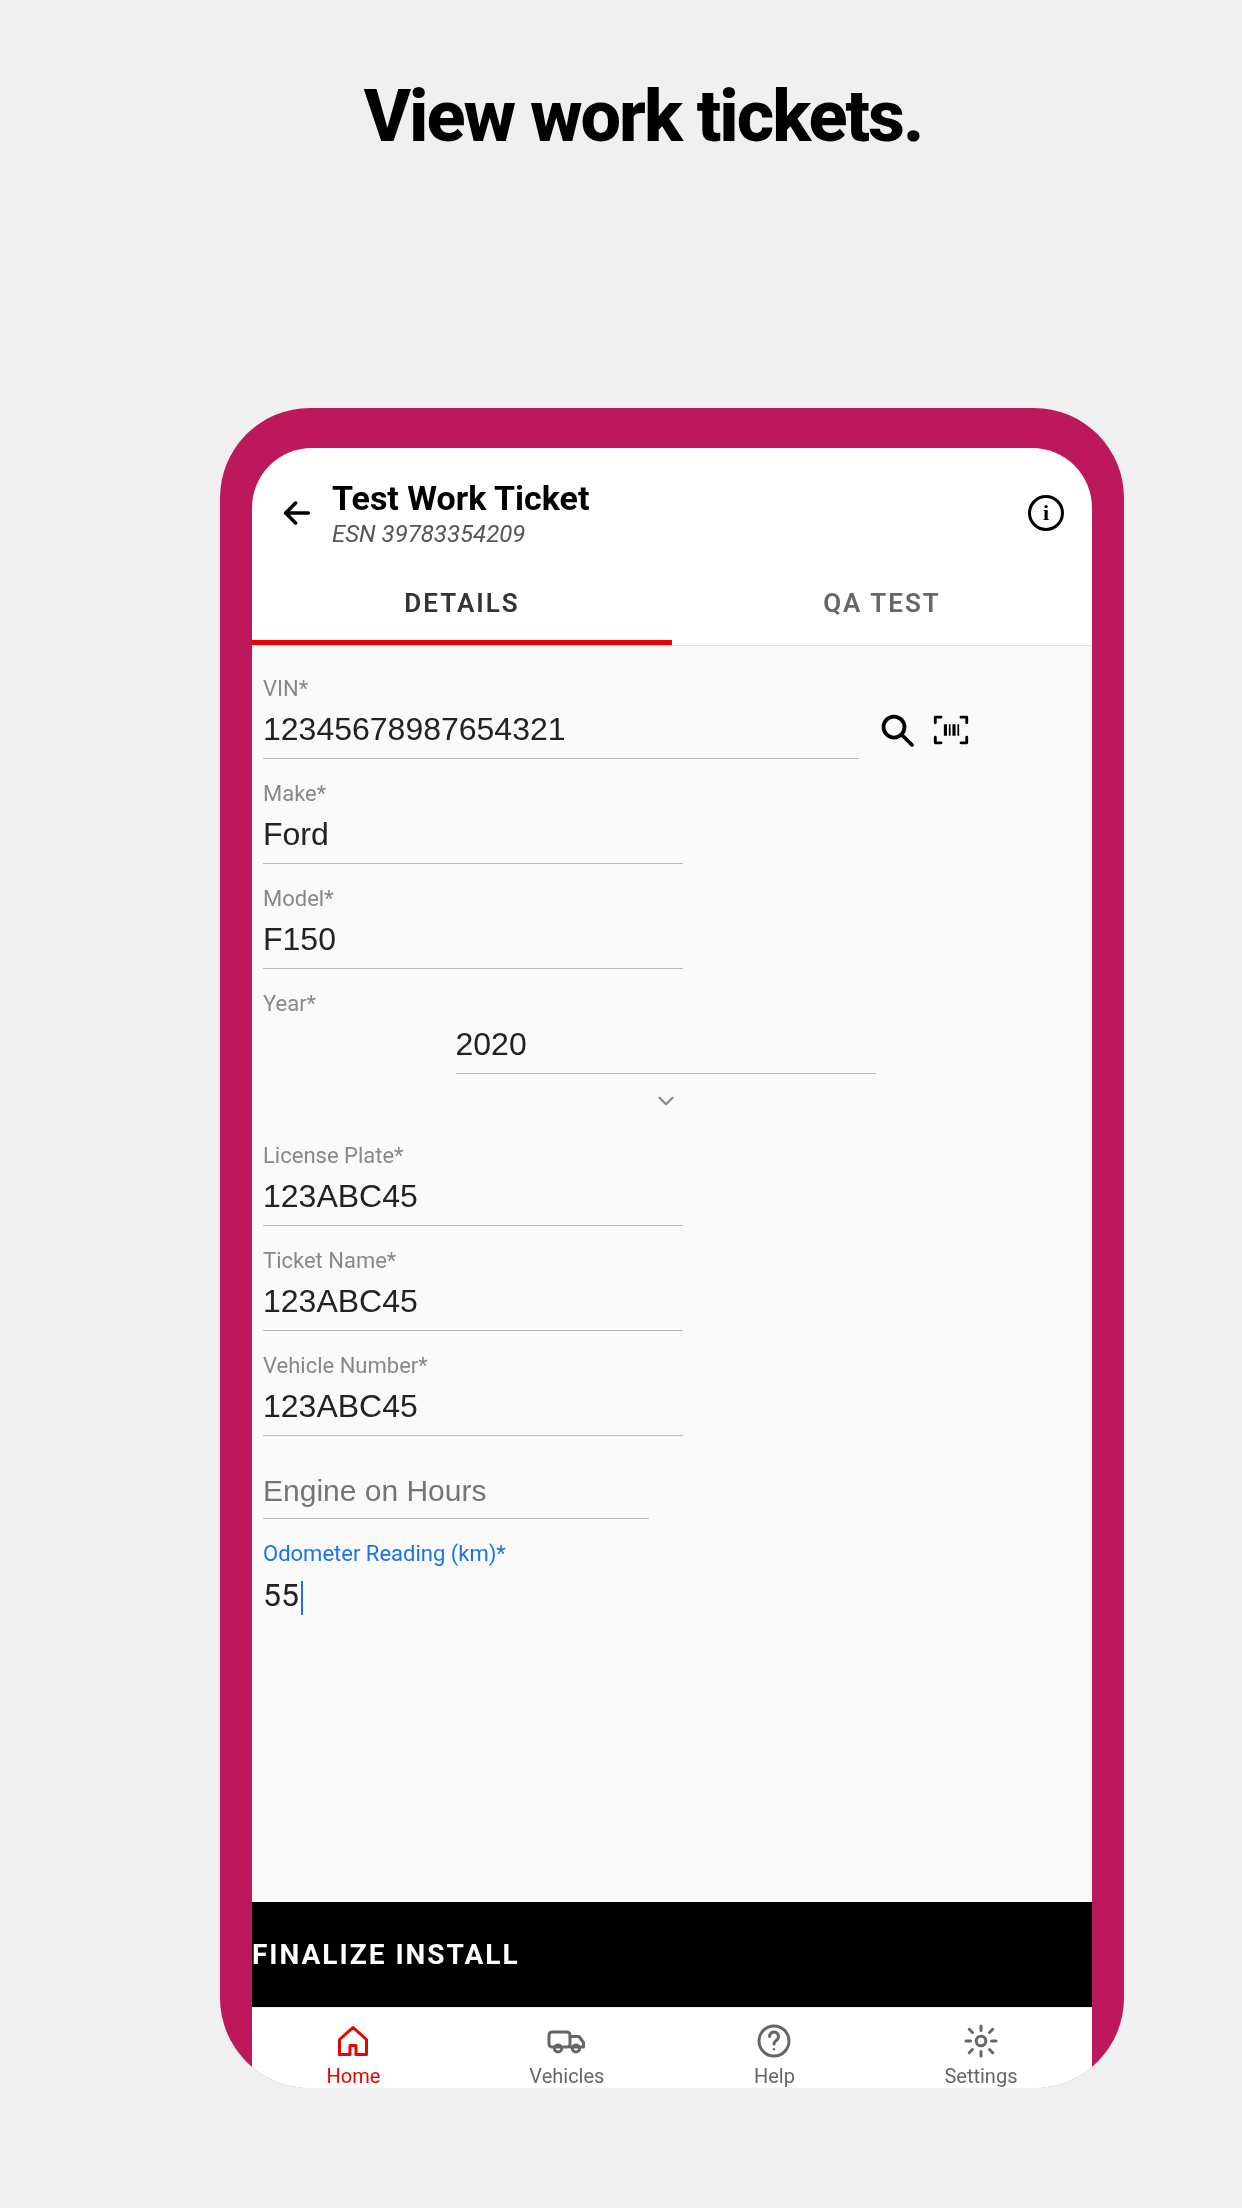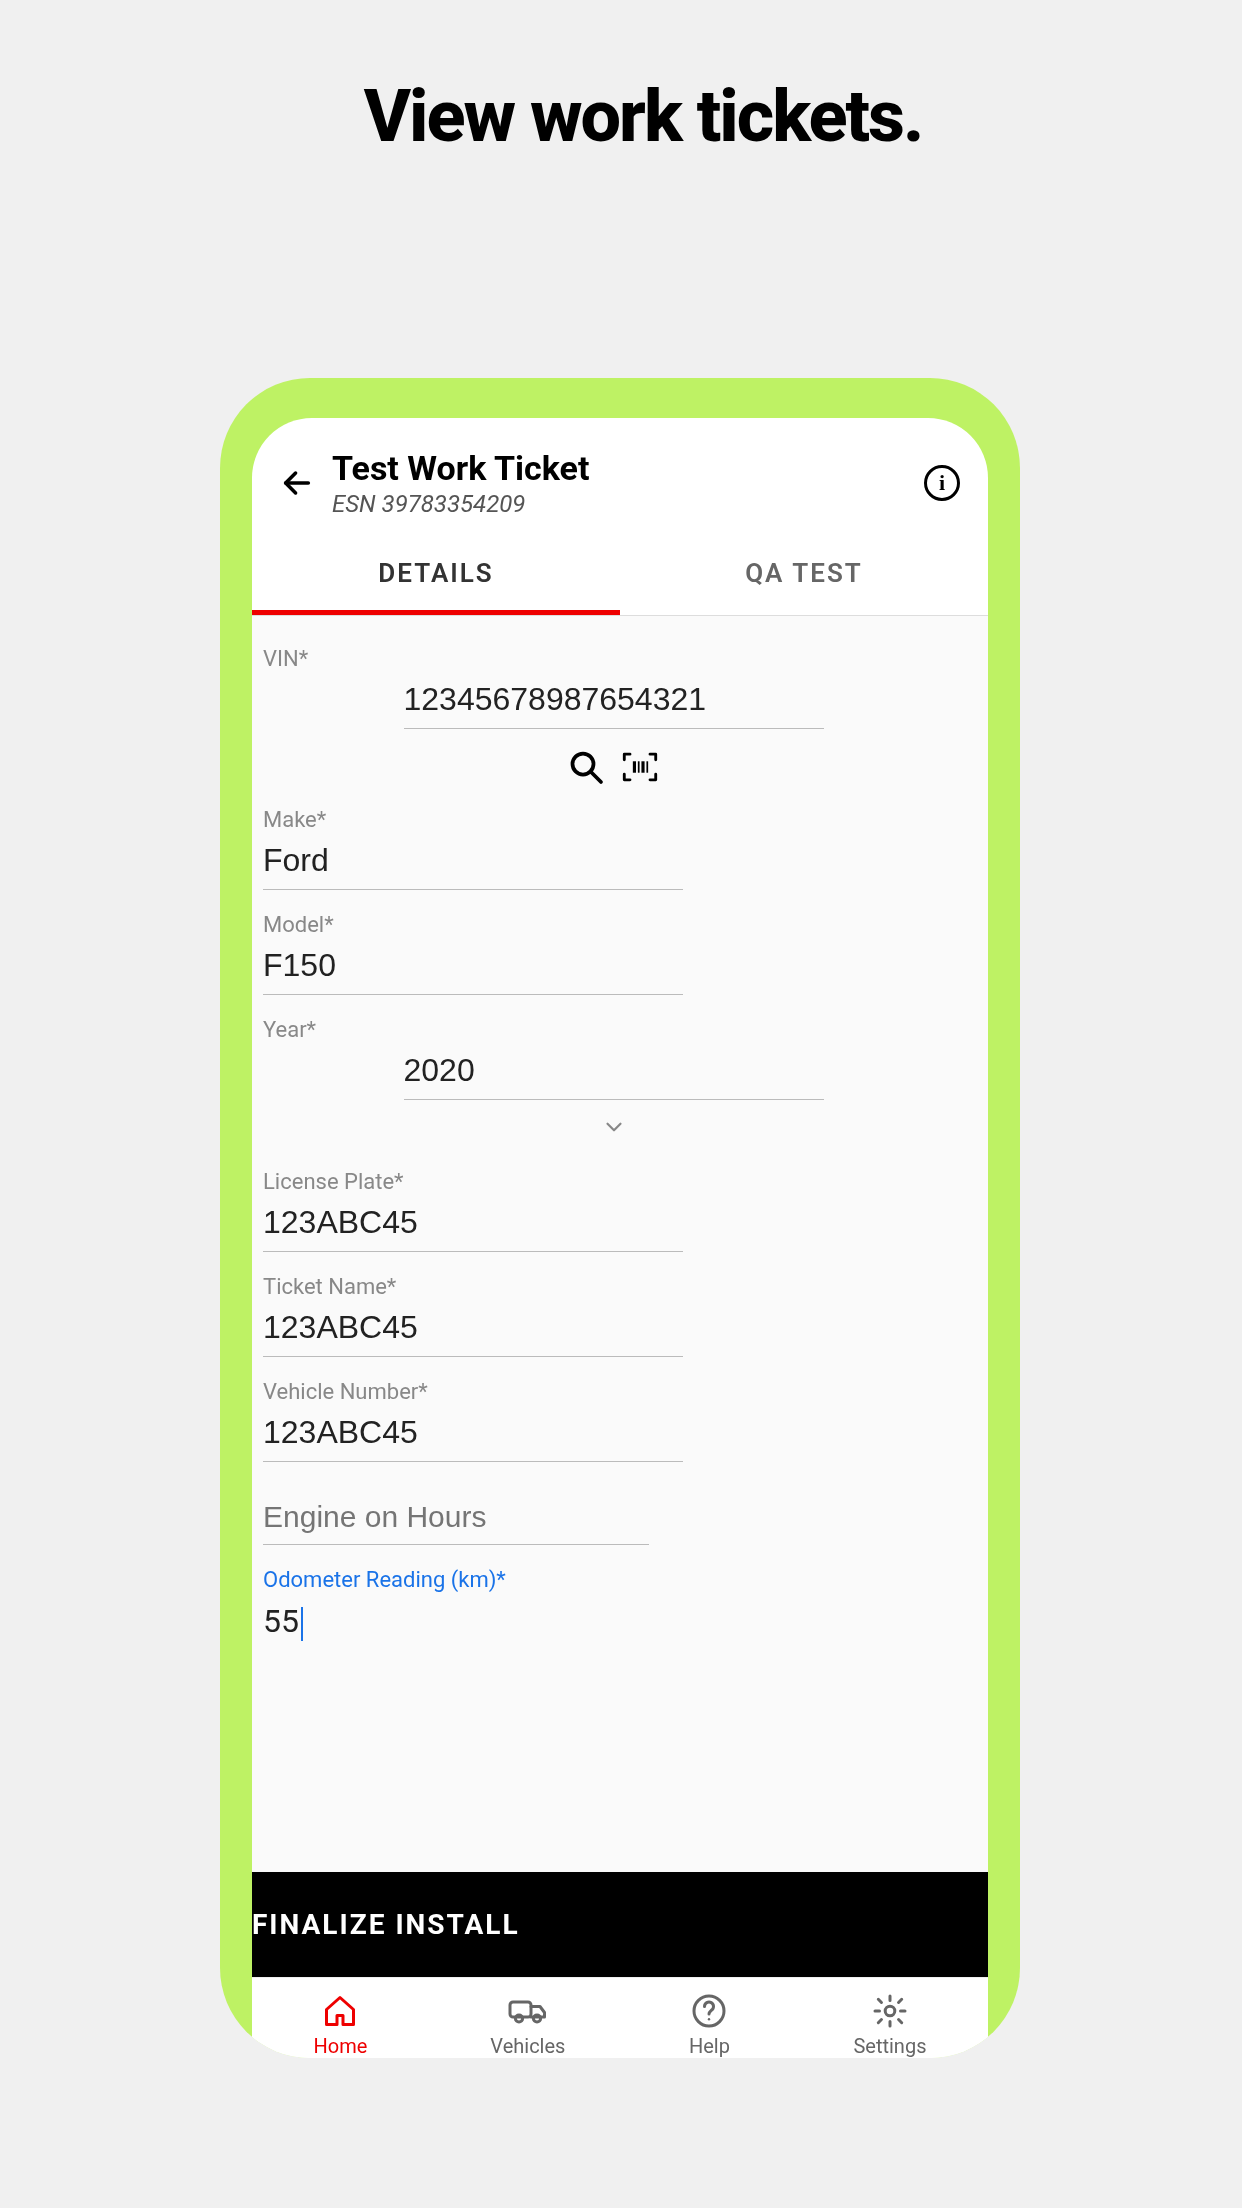--- a/index.html
+++ b/index.html
@@ -17,24 +17,24 @@
     text-align: center;
     font-size: 72px;
     font-weight: 800;
     color: #000;
     letter-spacing: -2px;
     margin-left: 44px;
   }
   .phone-frame {
     position: absolute;
     left: 220px;
-    top: 378px;
-    width: 800px;
+    top: 408px;
+    width: 904px;
     height: 1680px;
-    background: #bef264;
+    background: #be185d;
     border-radius: 90px;
     padding: 40px 32px 0 32px;
     overflow: hidden;
   }
   .phone-screen {
     width: 100%;
     height: 100%;
     background: #fff;
     border-radius: 60px 60px 0 0;
     overflow: hidden;
@@ -136,21 +136,20 @@
     color: #999;
   }
   .field-input.focused {
     border-bottom: 2px solid #1a73e8;
   }
   .label-focused { color: #1a73e8; }
   .vin-input-wrap {
     display: flex;
     align-items: center;
     gap: 20px;
-    flex-direction: column;
   }
   .vin-input-wrap .field-input { flex: 1; }
   .vin-icons {
     display: flex;
     gap: 16px;
     align-items: center;
   }
   .icon-btn {
     cursor: pointer;
     display: inline-flex;

